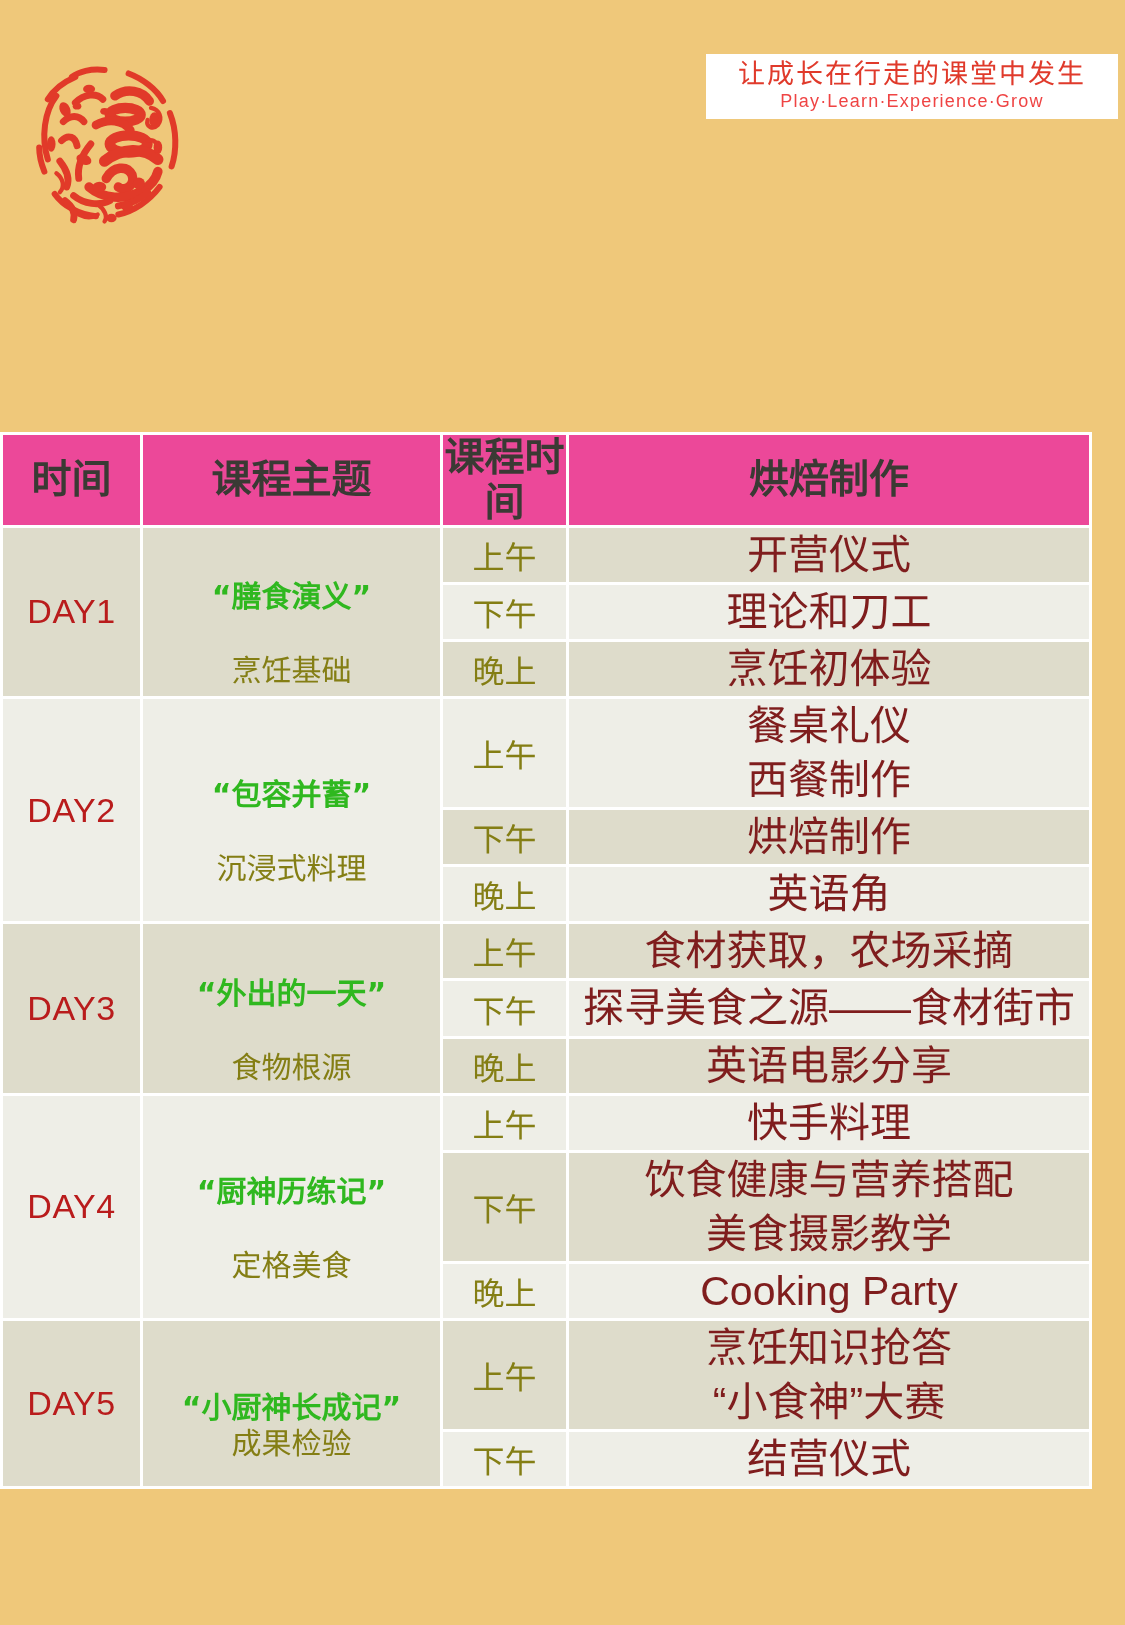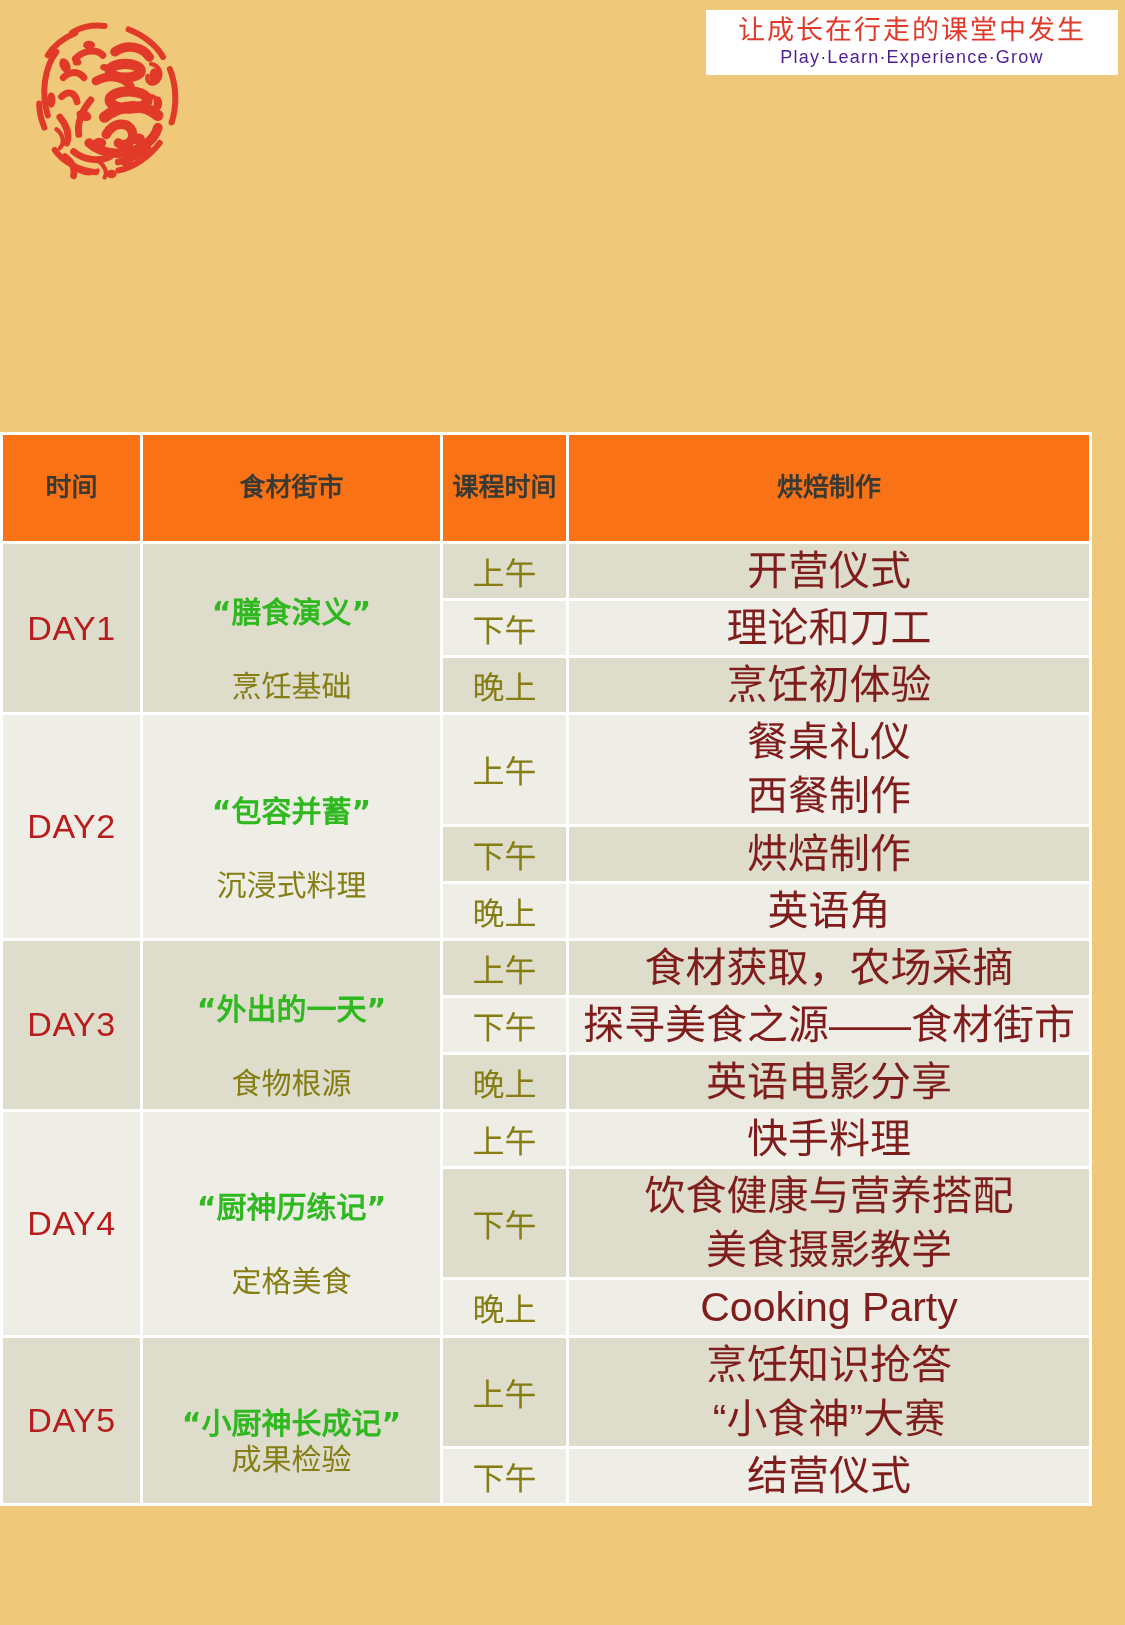--- a/index.html
+++ b/index.html
@@ -12,20 +12,21 @@
     background: #efc87a;
     font-family: "Liberation Sans", "DejaVu Sans", sans-serif;
     overflow: hidden;
     position: relative;
   }
 
   
   .header {
     position: relative;
     height: 420px;
+    margin-top: 44px;
   }
 
   .logo {
     position: absolute;
     left: 22px;
     top: 14px;
     width: 172px;
     height: 172px;
   }
   .logo svg { display: block; width: 100%; height: 100%; }
@@ -42,21 +43,21 @@
   }
   .tagline-cn {
     color: #e03a2b;
     font-size: 27px;
     letter-spacing: 2px;
     line-height: 1.15;
     white-space: nowrap;
     font-family: "Liberation Sans", "DejaVu Sans", sans-serif;
   }
   .tagline-en {
-    color: #4c1d95;
+    color: #ef4444;
     font-size: 18px;
     letter-spacing: 1.2px;
     line-height: 1.2;
     white-space: nowrap;
     margin-top: 1px;
   }
 
   .title-cn {
     position: absolute;
     left: 88px;
@@ -101,25 +102,25 @@
     margin: 0;
     vertical-align: middle;
     text-align: center;
   }
   .col-time   { width: 137px; }
   .col-theme  { width: 297px; }
   .col-slot   { width: 123px; }
   .col-detail { width: 520px; }
 
   thead th {
-    background: #f97316;
+    background: #ec4899;
     color: #3a3a34;
-    font-size: 26px;
+    font-size: 40px;
     font-weight: bold;
-    height: 106px;
+    height: 71px;
     line-height: 1.12;
     font-family: "DejaVu Sans", sans-serif;
   }
 
   
   .sh-dark  { background: #dedccb; }
   .sh-light { background: #eeeee7; }
 
   td.day-cell {
     font-size: 34px;
@@ -234,21 +235,21 @@
   <table class="itinerary">
     <colgroup>
       <col class="col-time">
         <col class="col-theme">
         <col class="col-slot">
         <col class="col-detail">
     </colgroup>
     <thead>
       <tr>
         <th>时间</th>
-        <th>食材街市</th>
+        <th>课程主题</th>
         <th>课程时间</th>
         <th>烘焙制作</th>
       </tr>
     </thead>
     <tbody id="tbody">
         <tr>
           <td class="day-cell sh-dark" rowspan="3">DAY1</td>
           <td class="theme-cell sh-dark" rowspan="3">
             <div class="theme-title">“膳食演义”</div>
             <div class="theme-sub">烹饪基础</div>

